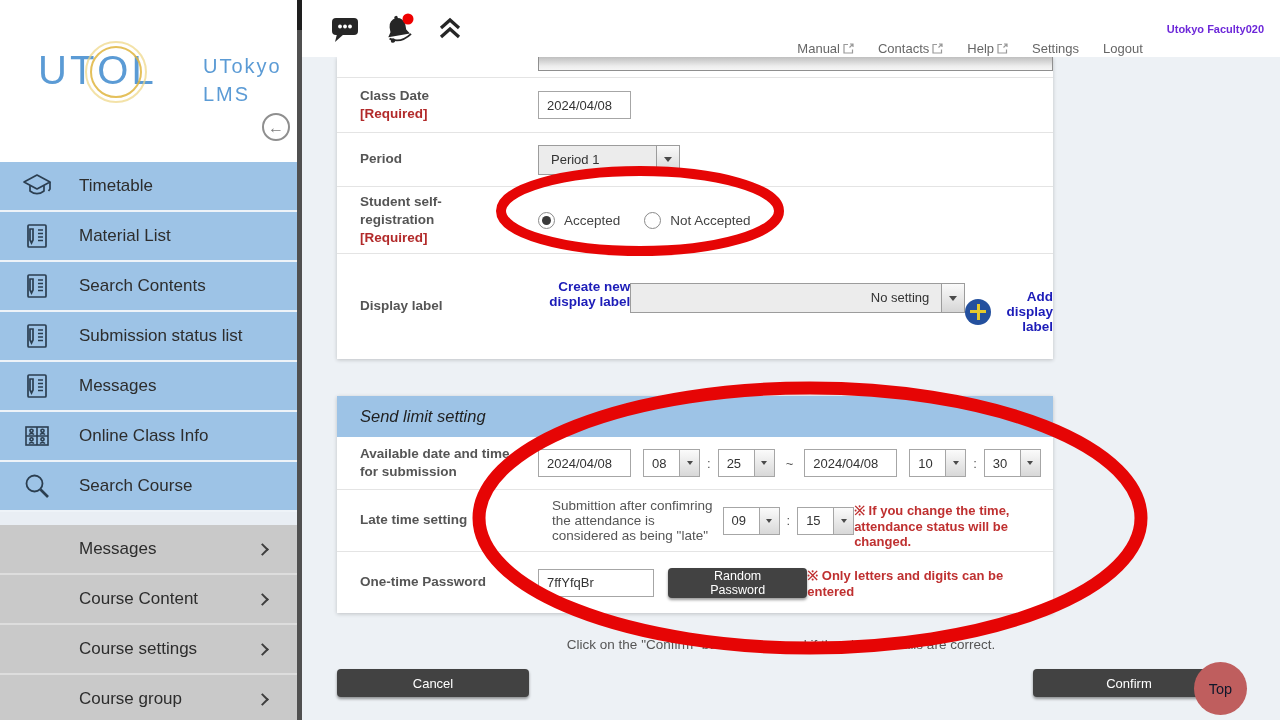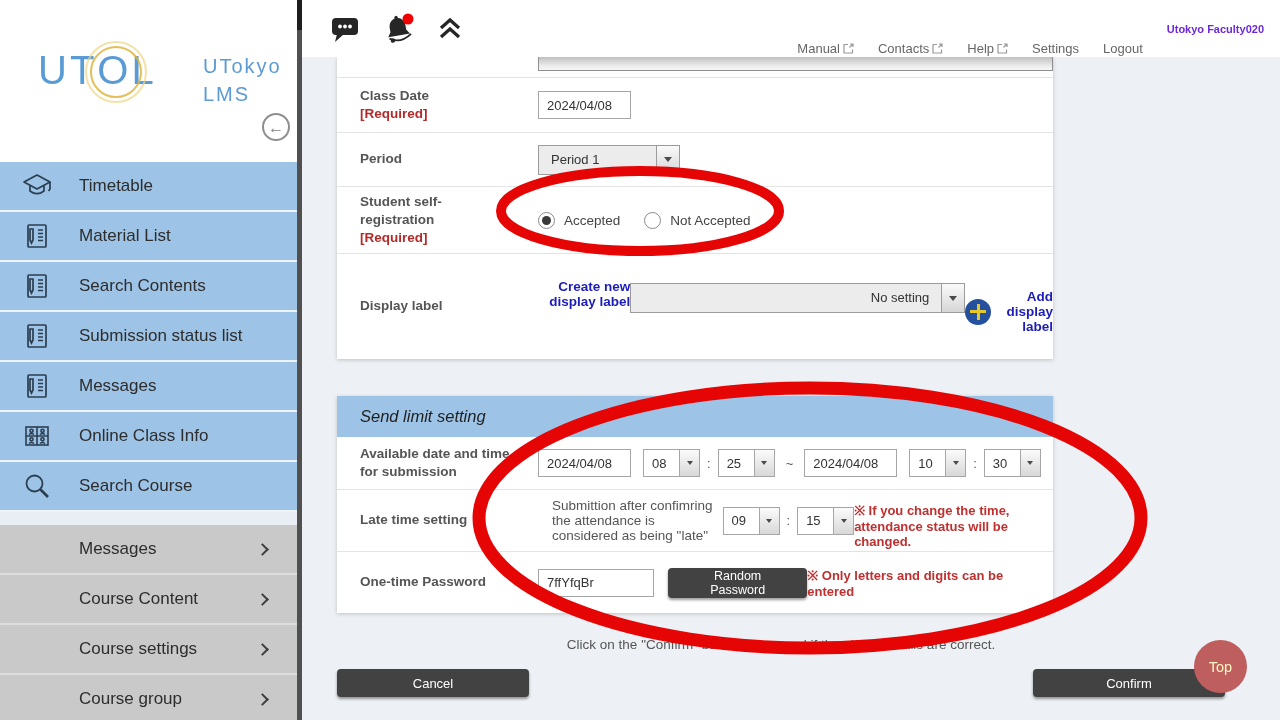--- a/index.html
+++ b/index.html
@@ -102,22 +102,22 @@
   .warn { font-size:13px; font-weight:bold; color:#bf3030; margin-top:8px; }
   .dark-btn { background:#424242; color:#fff; border:none; border-radius:4px; font-family:"Liberation Sans",sans-serif;
     box-shadow:0 2px 3px rgba(0,0,0,.4); cursor:pointer; }
   .btn-random { height:30px; padding:0 17px; font-size:12.5px; margin-left:14px; }
   .pass-note { margin-left:0; }
 
   .footer-note { width:888px; text-align:center; font-size:13.5px; color:#555; margin-top:24px; }
   .footer-buttons { width:888px; display:flex; justify-content:space-between; gap:8px; margin-top:17px; }
   .btn-footer { width:192px; height:28px; font-size:13px; }
 
-  .top-btn { position:absolute; left:1194px; top:640px; width:53px; height:53px; border-radius:50%;
-    background:#bf5e5e; color:#fef9c3; font-size:14.5px; border:none; cursor:pointer; z-index:30; font-family:"Liberation Sans",sans-serif; }
+  .top-btn { position:absolute; left:1194px; top:662px; width:53px; height:53px; border-radius:50%;
+    background:#bf5e5e; color:#0f172a; font-size:14.5px; border:none; cursor:pointer; z-index:30; font-family:"Liberation Sans",sans-serif; }
 
   .anno { position:absolute; left:0; top:0; z-index:40; pointer-events:none; }
 </style>
 </head>
 <body>
 
 <aside class="sidebar">
   <div class="logo-area">
     <div class="logo-main">UT<span class="logo-o">O</span>L</div>
     <div class="logo-sub">

